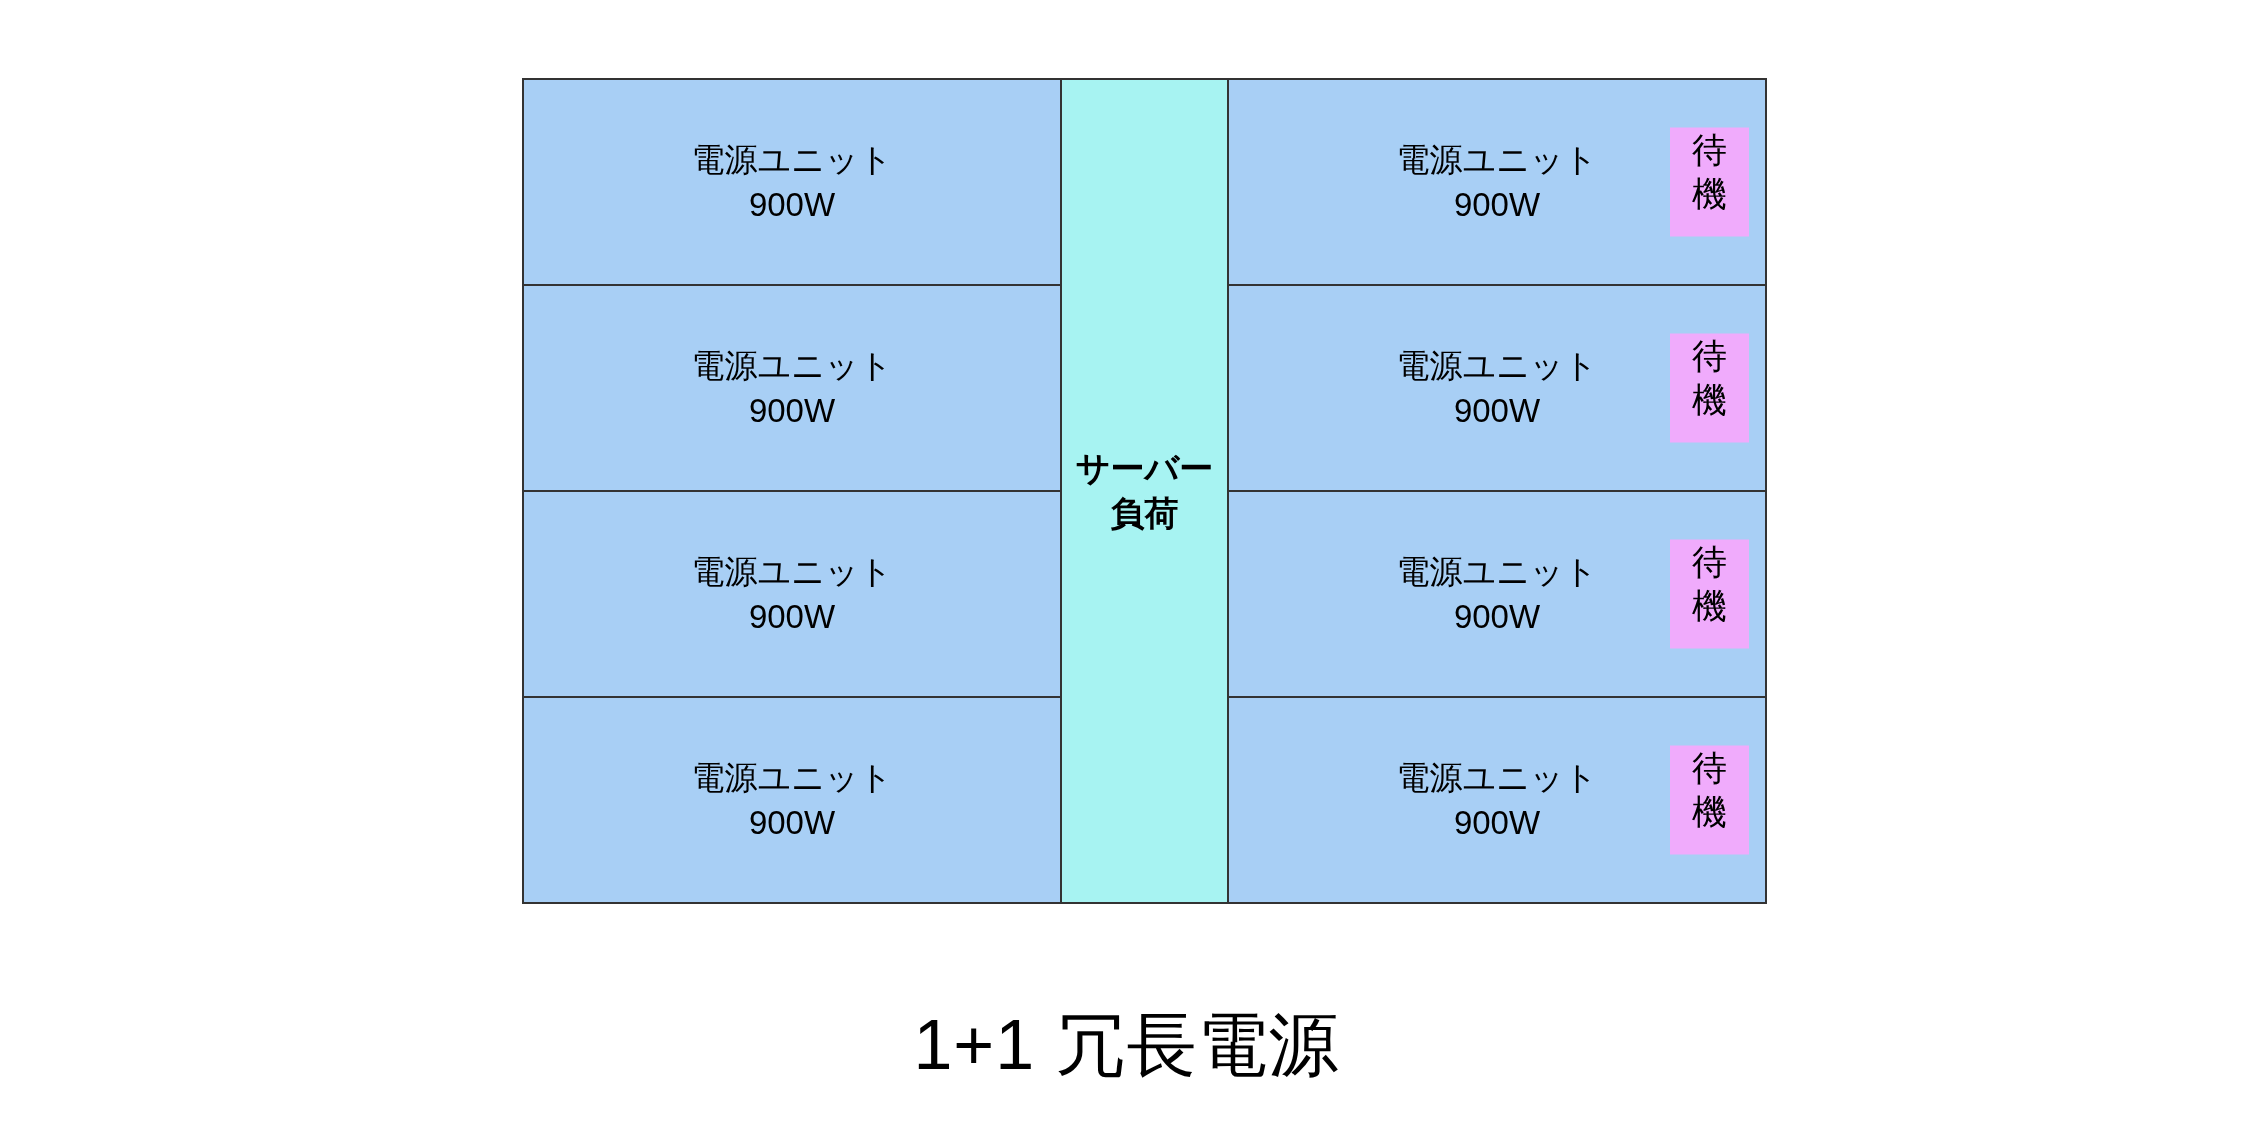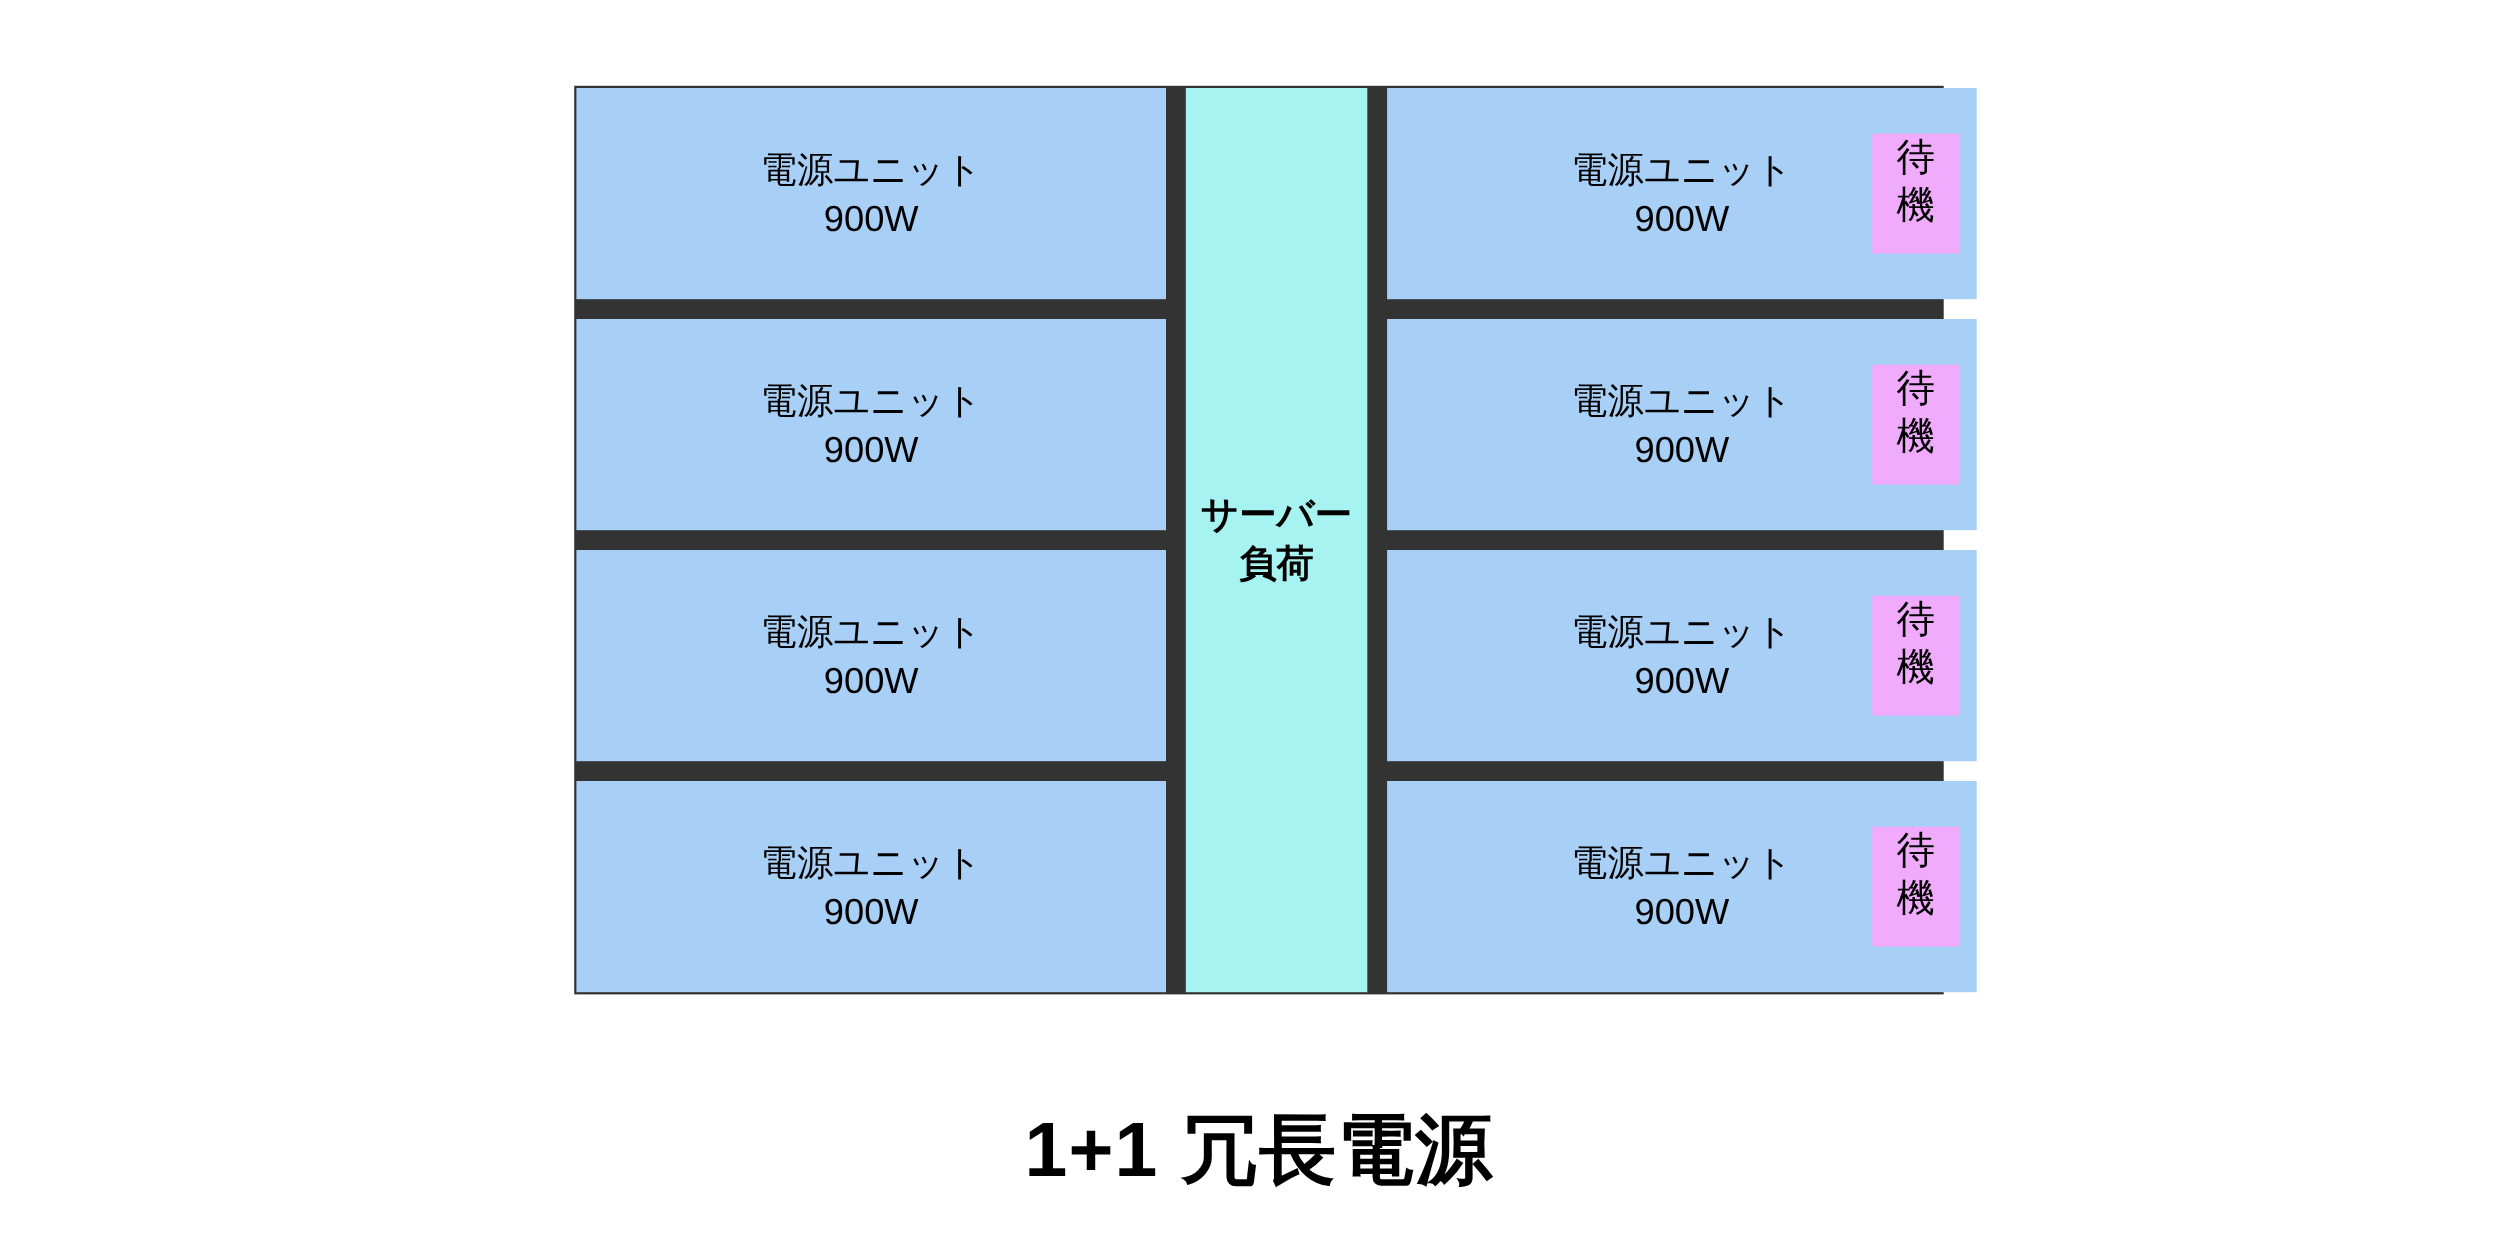--- a/index.html
+++ b/index.html
@@ -19,21 +19,21 @@
   
   .diagram {
     position: absolute;
     left: 522px;
     top: 78px;
     width: 1245px;
     height: 826px;
     display: grid;
     grid-template-columns: 536px 165px 536px;
     grid-template-rows: repeat(4, 1fr);
-    gap: 18px;
+    gap: 2px;
     padding: 2px;
     background: #333333;
     box-sizing: border-box;
   }
   .psu {
     background: #a8cff5;
     display: flex;
     flex-direction: column;
     align-items: center;
     justify-content: center;
@@ -76,29 +76,29 @@
   .standby-badge .badge-text {
     display: inline-block;
     width: 1.1em;
     word-break: break-all;
     font-size: 35px;
     line-height: 44px;
     text-align: center;
   }
   .diagram-title {
     position: absolute;
-    left: 522px;
+    left: 504px;
     top: 998px;
     width: 1245px;
     height: 96px;
     display: flex;
     align-items: center;
     justify-content: center;
     font-size: 70px;
-    font-weight: bold;
+    font-weight: normal;
     letter-spacing: 1px;
     white-space: nowrap;
   }
 </style>
 </head>
 <body>
 
 <div class="canvas">
 
   <div class="diagram">

